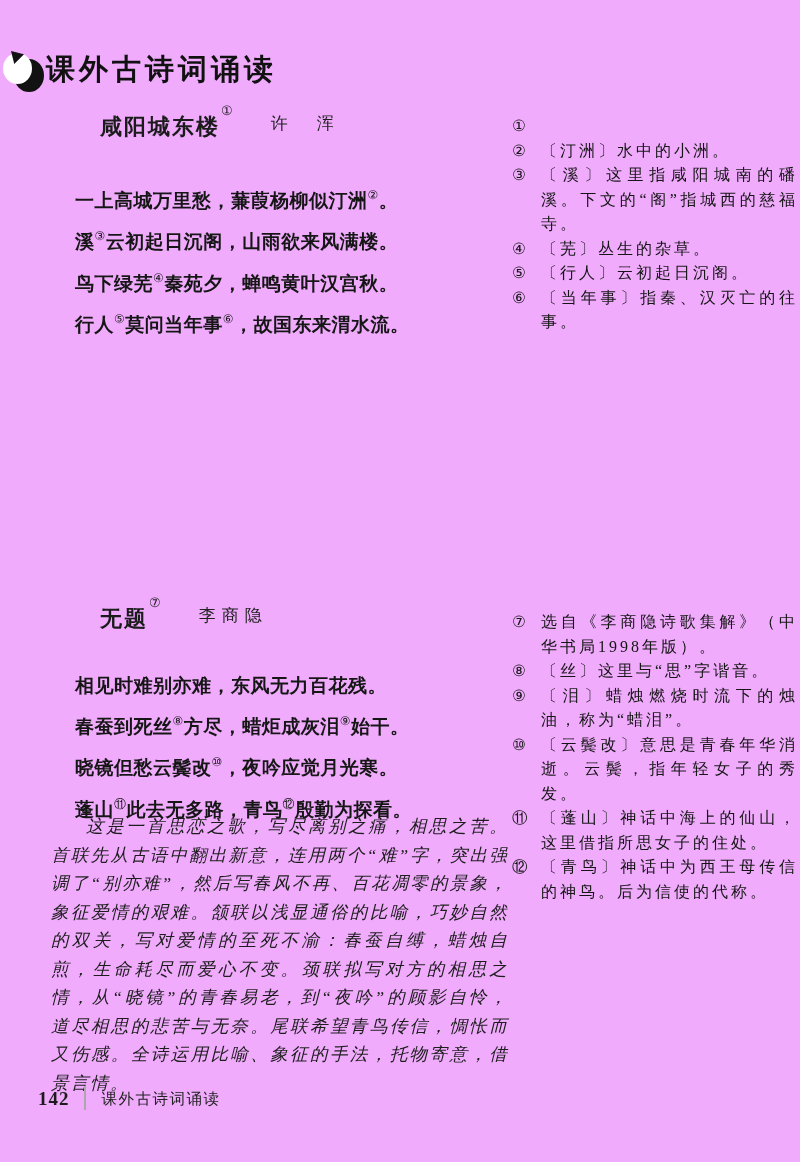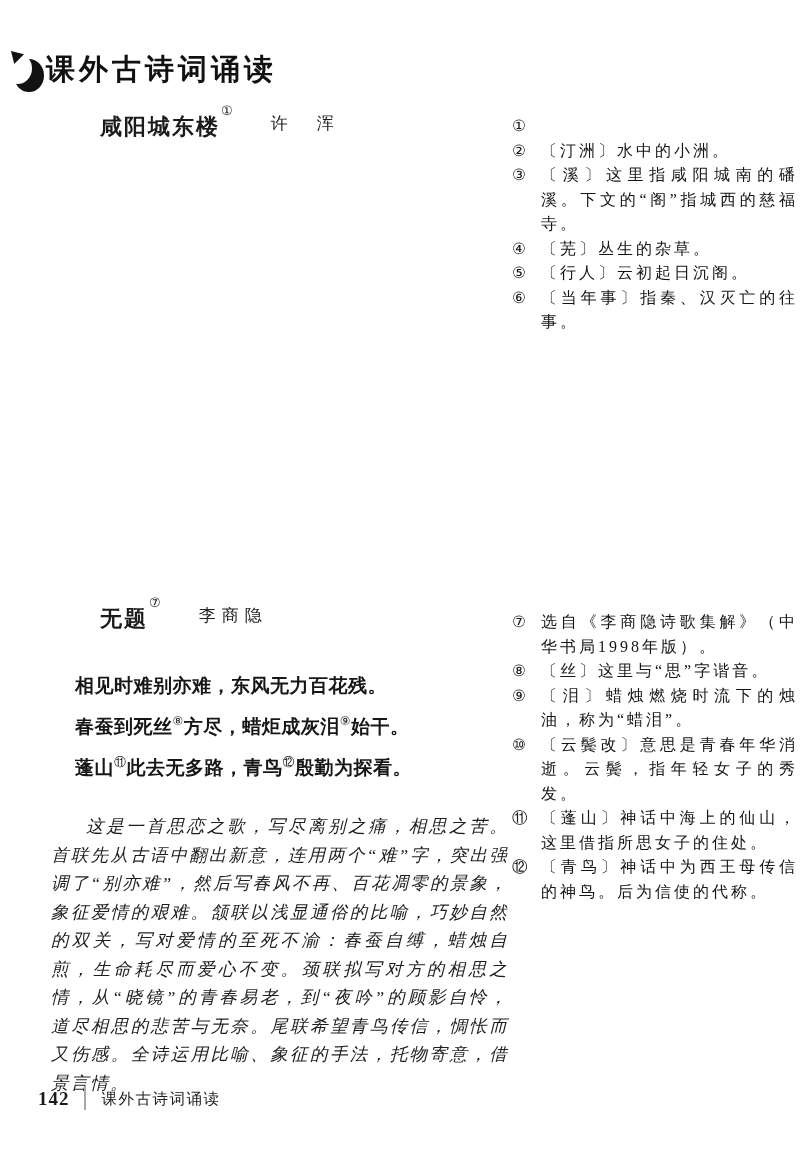--- a/index.html
+++ b/index.html
@@ -1,20 +1,20 @@
 <!DOCTYPE html>
 <html><head>
 <meta charset="utf-8">
 <style>
   html,body{margin:0;padding:0;background:#e8e8e8;}
   .page{
     position:relative;
     width:800px;height:1162px;
     margin:0 auto;
-    background:#ffffff;
+    background:#f0abfc;
     color:#1b1b1b;
     font-family:"Liberation Serif", serif;
     overflow:hidden;
   }
   
   .hdr-icon{position:absolute;left:10px;top:50px;width:34px;height:44px;}
   .hdr-icon .c1{position:absolute;left:4px;top:9px;width:30px;height:33px;background:#121212;border-radius:50%;}
   .hdr-icon .c2{position:absolute;left:-7px;top:3px;width:29px;height:31px;background:#ffffff;border-radius:50%;}
   .hdr-icon .tip{position:absolute;left:1px;top:1px;width:13px;height:13px;background:#121212;clip-path:polygon(0 0,100% 25%,25% 100%);}
   .hdr-title{
@@ -68,31 +68,38 @@
       <span class="tip"></span>
   </span>
   <h1 class="hdr-title" style="margin:0">课外古诗词诵读</h1>
 
   <div class="poem-title-row" style="top:112px">
     <span class="poem-title">咸阳城东楼</span>
       <sup class="title-note">①</sup>
     <span class="poem-author">许　浑</span>
   </div>
 
+  <div class="poem-lines" style="top:178px">
+      <div class="poem-line">一上高城万里愁，蒹葭杨柳似汀洲<sup>②</sup>。</div>
+      <div class="poem-line">溪<sup>③</sup>云初起日沉阁，山雨欲来风满楼。</div>
+      <div class="poem-line">鸟下绿芜<sup>④</sup>秦苑夕，蝉鸣黄叶汉宫秋。</div>
+      <div class="poem-line">行人<sup>⑤</sup>莫问当年事<sup>⑥</sup>，故国东来渭水流。</div>
+    </div>
 
 
   <div class="poem-title-row" style="top:604px">
     <span class="poem-title">无题</span>
       <sup class="title-note">⑦</sup>
     <span class="poem-author">李商隐</span>
   </div>
 
   <div class="poem-lines" style="top:668px">
       <div class="poem-line">相见时难别亦难，东风无力百花残。</div>
       <div class="poem-line">春蚕到死丝<sup>⑧</sup>方尽，蜡炬成灰泪<sup>⑨</sup>始干。</div>
+      <div class="poem-line">晓镜但愁云鬓改<sup>⑩</sup>，夜吟应觉月光寒。</div>
       <div class="poem-line">蓬山<sup>⑪</sup>此去无多路，青鸟<sup>⑫</sup>殷勤为探看。</div>
     </div>
 
   <p class="analysis" style="top:796px;margin:16px">这是一首思恋之歌，写尽离别之痛，相思之苦。首联先从古语中翻出新意，连用两个“难”字，突出强调了“别亦难”，然后写春风不再、百花凋零的景象，象征爱情的艰难。颔联以浅显通俗的比喻，巧妙自然的双关，写对爱情的至死不渝：春蚕自缚，蜡烛自煎，生命耗尽而爱心不变。颈联拟写对方的相思之情，从“晓镜”的青春易老，到“夜吟”的顾影自怜，道尽相思的悲苦与无奈。尾联希望青鸟传信，惆怅而又伤感。全诗运用比喻、象征的手法，托物寄意，借景言情。</p>
 
   <div class="fn-group" style="top:114px">
       <div class="fn">
         <span class="fn-num">①</span>
       </div>
       <div class="fn">

